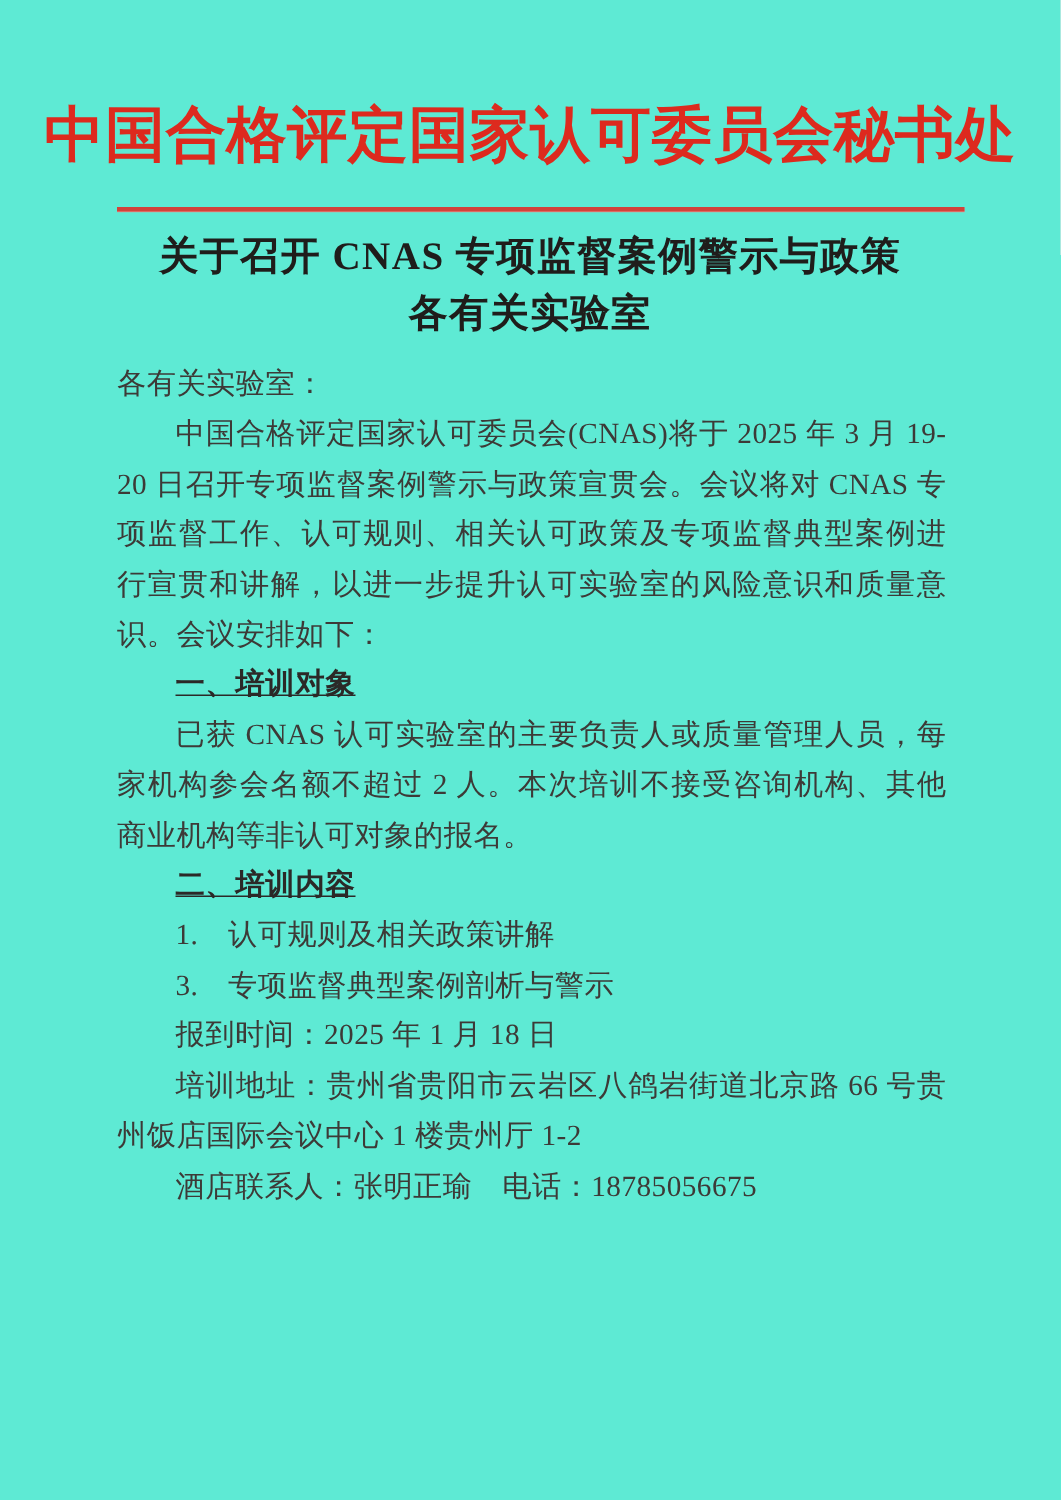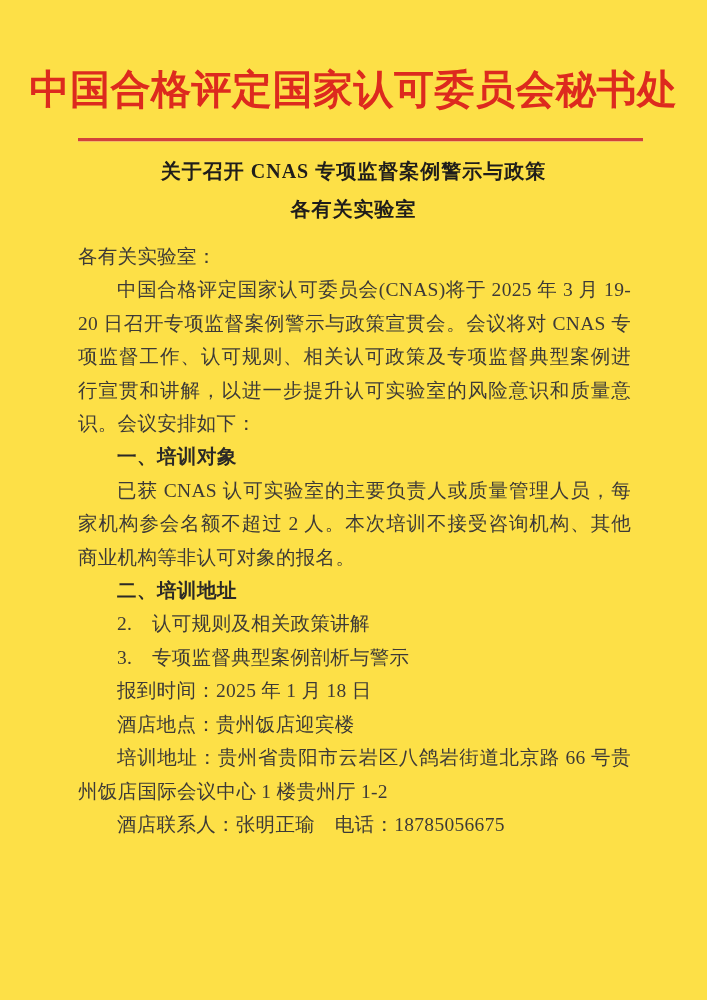--- a/index.html
+++ b/index.html
@@ -1,21 +1,21 @@
 <!DOCTYPE html>
 <html><head>
 <meta charset="utf-8">
 <style>
   html, body { margin: 0; padding: 0; background: #e8e8e8; }
   .page {
     position: relative;
     width: 707px;
     height: 1000px;
     margin: 0 auto;
-    background: #fde047;
+    background: #5eead4;
     overflow: hidden;
     font-family: "Liberation Serif", "DejaVu Serif", serif;
   }
   .org-header {
     position: absolute;
     top: 62px;
     left: 0;
     right: 0;
     margin: 0;
     text-align: center;
@@ -35,21 +35,21 @@
     background: #d2423a;
     box-shadow: 0 0.5px 0 #e8928c;
   }
   .doc-title {
     position: absolute;
     top: 152px;
     left: 0;
     right: 0;
     margin: 0;
     text-align: center;
-    font-size: 20px;
+    font-size: 26px;
     line-height: 38px;
     font-weight: 700;
     letter-spacing: 1px;
     color: #1f1d1b;
   }
   .body-text {
     position: absolute;
     top: 240px;
     left: 78px;
     width: 553px;
@@ -62,20 +62,21 @@
   .body-text p, .body-text h3 { margin: 0; padding: 0; }
   .indent-2em { text-indent: 2em; }
   .sec-heading {
     font-family: "Liberation Sans", "DejaVu Sans", sans-serif;
     font-size: 19.5px;
     font-weight: 700;
     color: #2b2927;
     text-indent: 2em;
     text-align: left;
     letter-spacing: 0.5px;
+    text-decoration: underline;
   }
 </style>
 </head>
 <body>
 
 <div class="page">
 
   <h1 class="org-header">中国合格评定国家认可委员会秘书处</h1>
 
   <div class="red-rule"></div>
@@ -88,31 +89,30 @@
   <div class="body-text">
 
     <p>各有关实验室：</p>
 
     <p class="indent-2em">中国合格评定国家认可委员会(CNAS)将于 2025 年 3 月 19-20 日召开专项监督案例警示与政策宣贯会。会议将对 CNAS 专项监督工作、认可规则、相关认可政策及专项监督典型案例进行宣贯和讲解，以进一步提升认可实验室的风险意识和质量意识。会议安排如下：</p>
 
     <h3 class="sec-heading">一、培训对象</h3>
 
     <p class="indent-2em">已获 CNAS 认可实验室的主要负责人或质量管理人员，每家机构参会名额不超过 2 人。本次培训不接受咨询机构、其他商业机构等非认可对象的报名。</p>
 
-    <h3 class="sec-heading">二、培训地址</h3>
+    <h3 class="sec-heading">二、培训内容</h3>
 
 
-    <p class="indent-2em">2.　认可规则及相关政策讲解</p>
+    <p class="indent-2em">1.　认可规则及相关政策讲解</p>
 
     <p class="indent-2em">3.　专项监督典型案例剖析与警示</p>
 
 
 
     <p class="indent-2em">报到时间：2025 年 1 月 18 日</p>
 
-    <p class="indent-2em">酒店地点：贵州饭店迎宾楼</p>
 
     <p class="indent-2em">培训地址：贵州省贵阳市云岩区八鸽岩街道北京路 66 号贵州饭店国际会议中心 1 楼贵州厅 1-2</p>
 
     <p class="indent-2em">酒店联系人：张明正瑜　电话：18785056675</p>
 
   </div>
 </div>
 
 </body></html>

